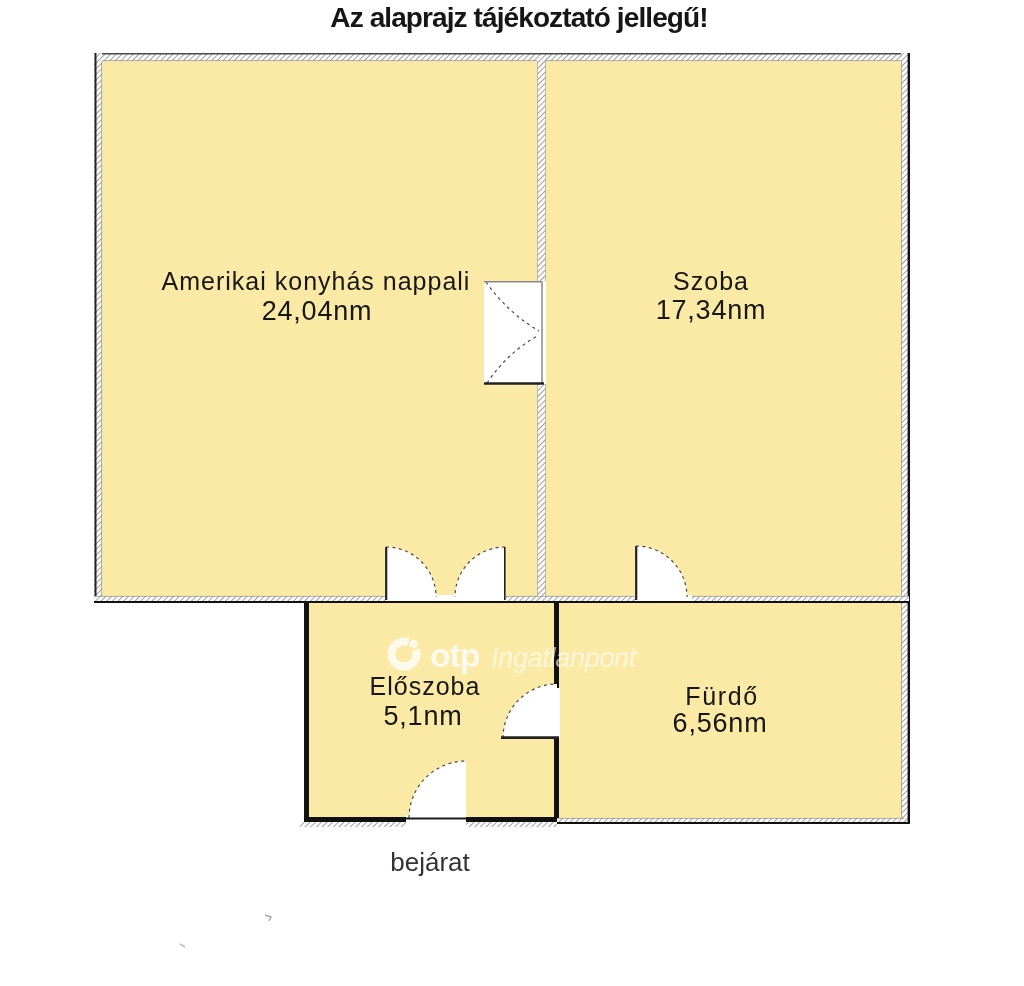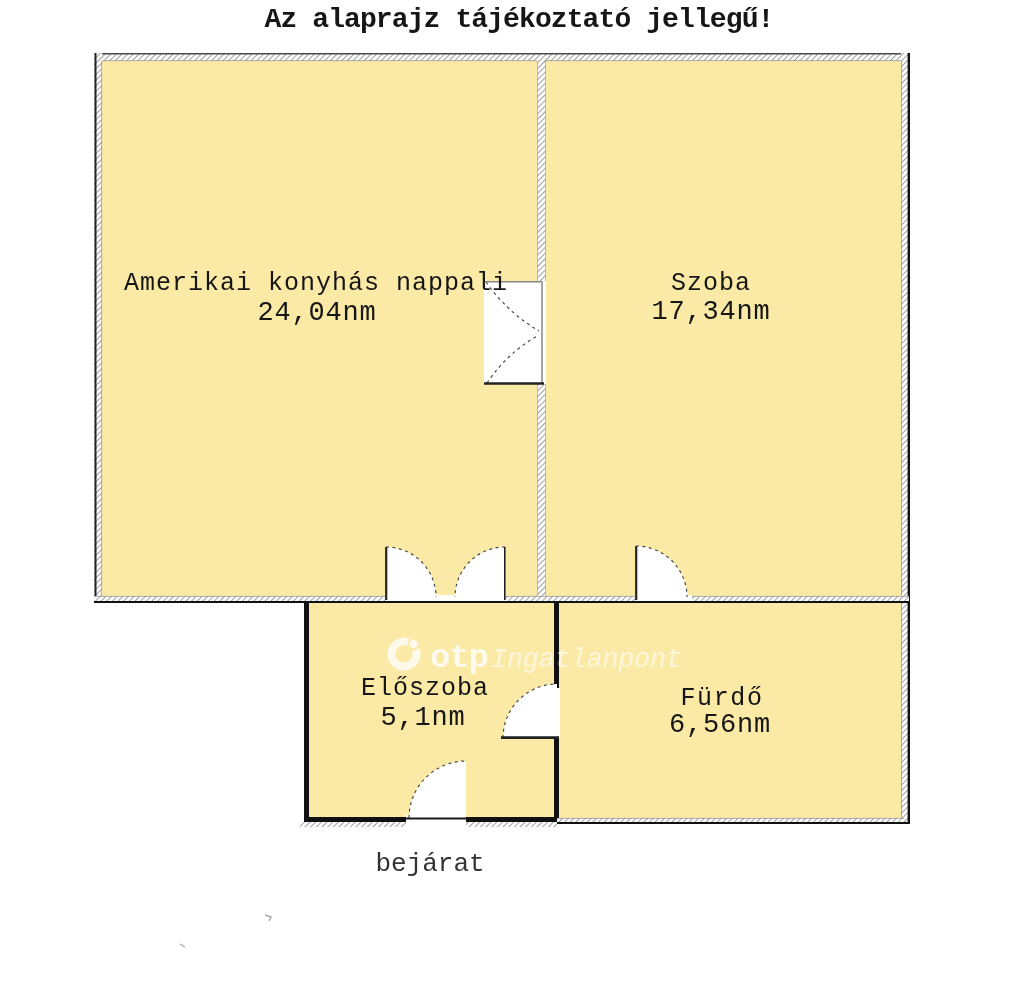--- a/index.html
+++ b/index.html
@@ -1,17 +1,17 @@
 <!DOCTYPE html>
 <html><head>
 <meta charset="utf-8">
 <style>
   html,body{margin:0;padding:0;background:#ffffff;}
   #page{position:relative;width:1024px;height:986px;background:#ffffff;overflow:hidden;
-        font-family:Liberation Mono, monospace;}
+        font-family:Liberation Sans, sans-serif;}
   svg{display:block;filter:blur(0.35px);}
 </style>
 </head>
 <body>
 <div id="page">
 <svg width="1024" height="986" viewBox="0 0 1024 986">
 <defs>
   <pattern id="hat" width="4" height="4" patternUnits="userSpaceOnUse" patternTransform="rotate(45)">
     <rect width="4" height="4" fill="#ffffff"></rect>
     <line x1="0" y1="0" x2="0" y2="4" stroke="#707070" stroke-width="1.35"></line>

